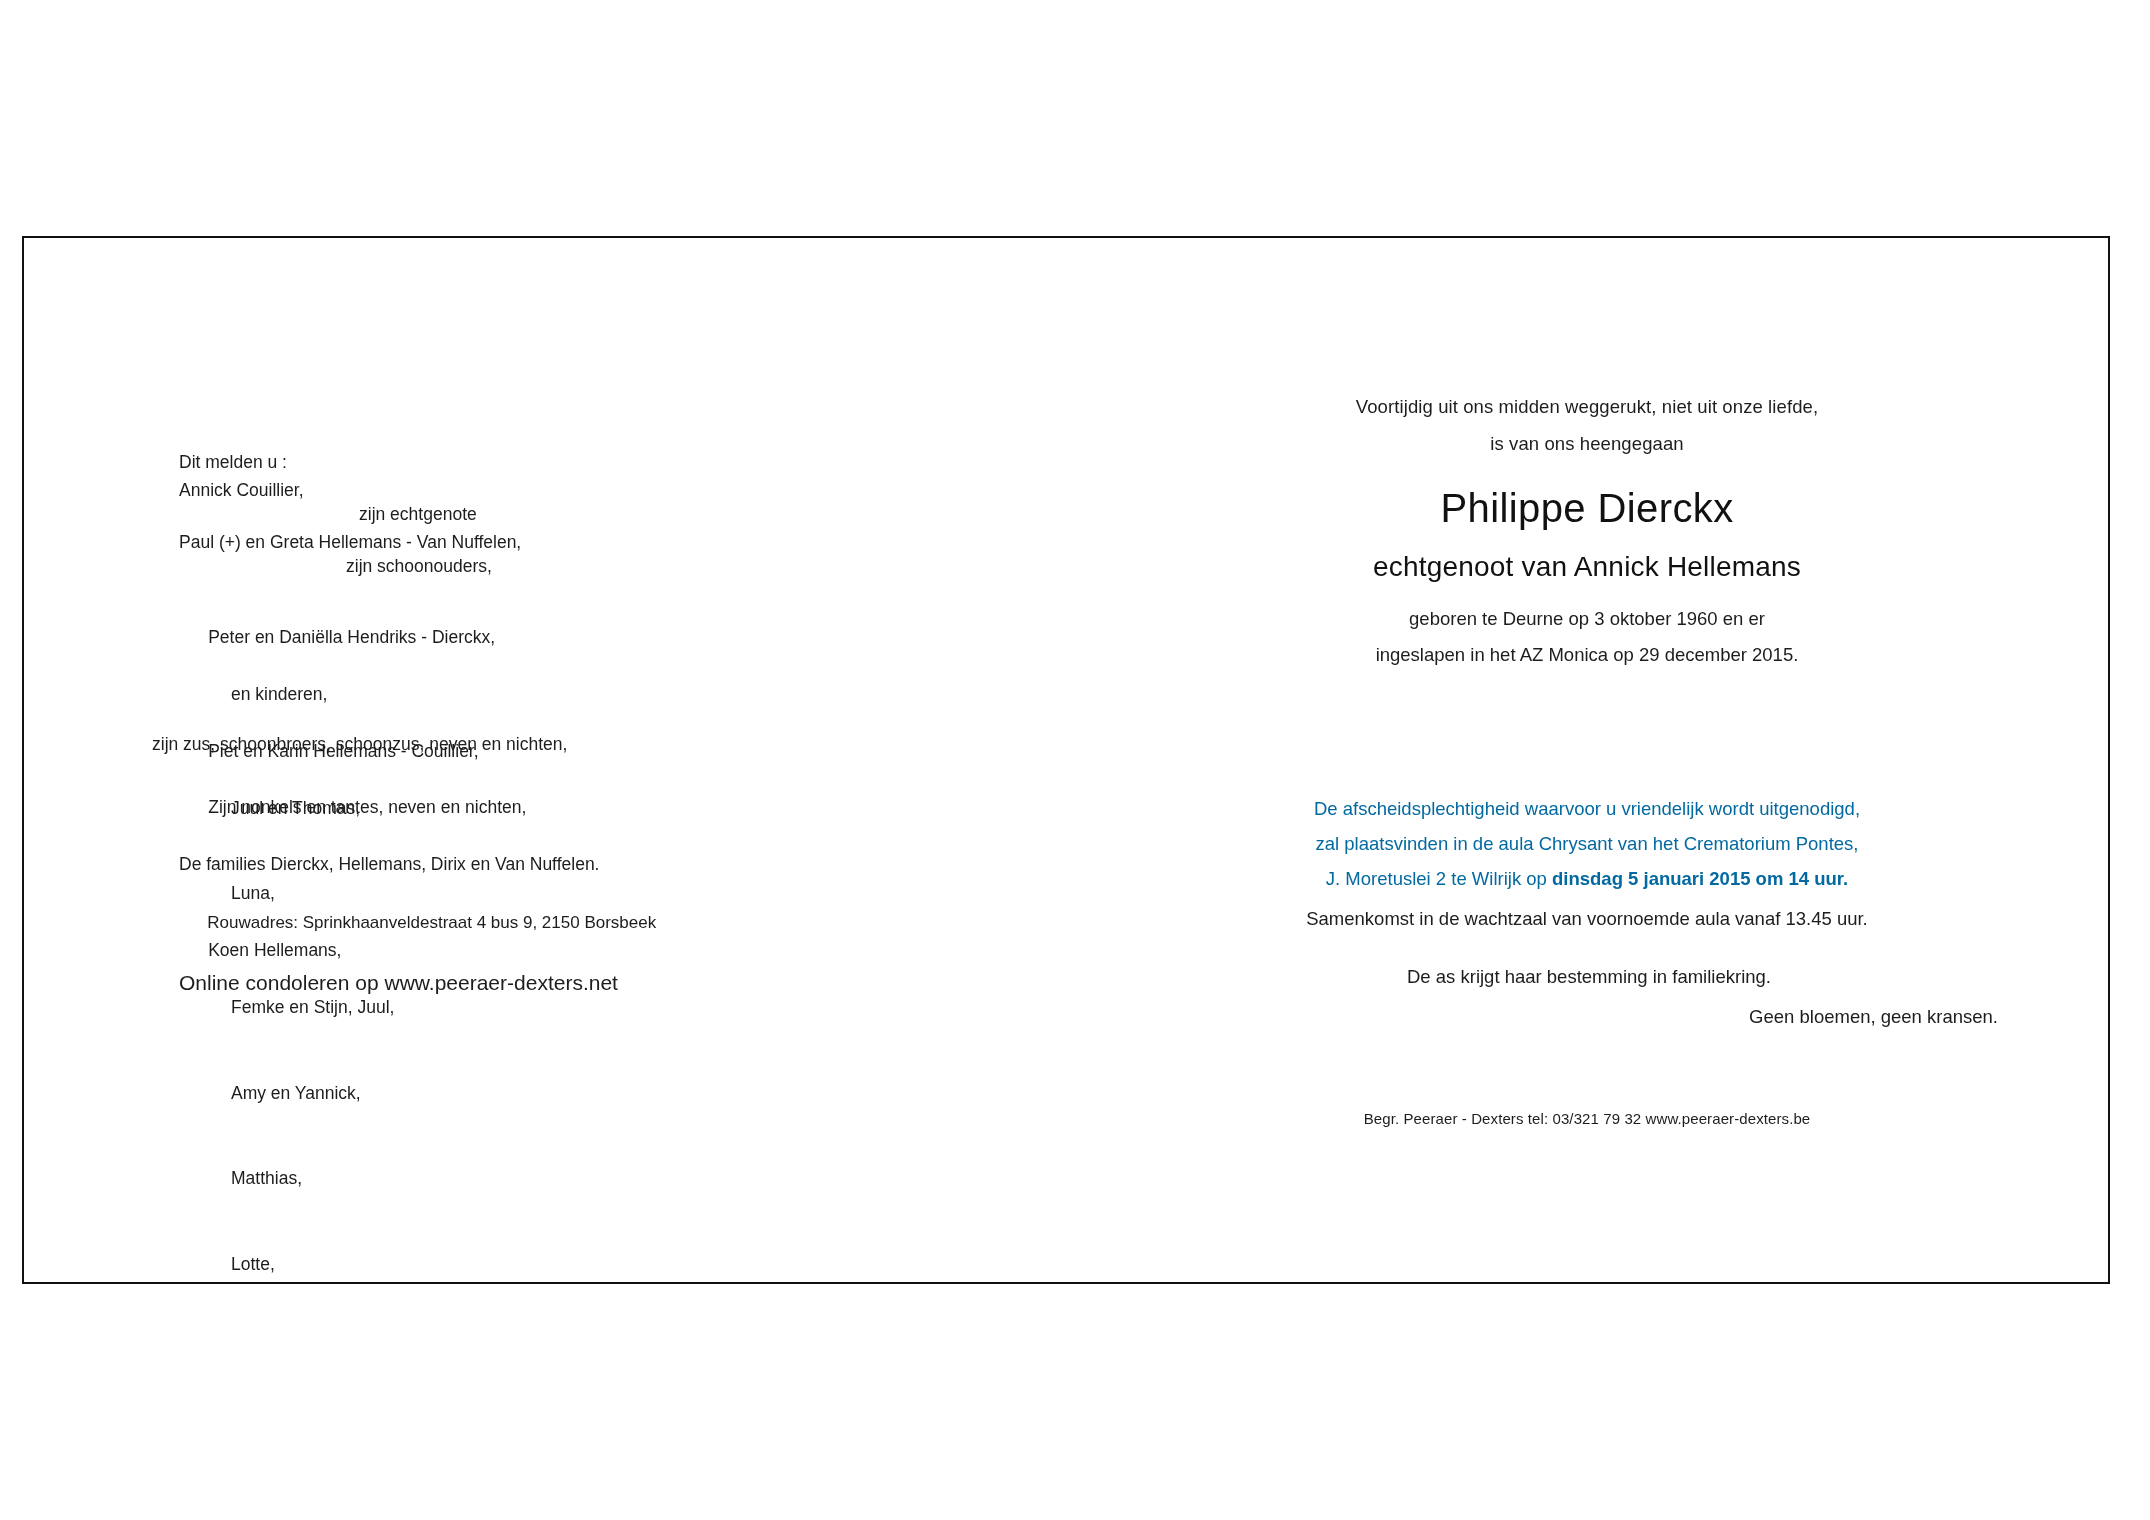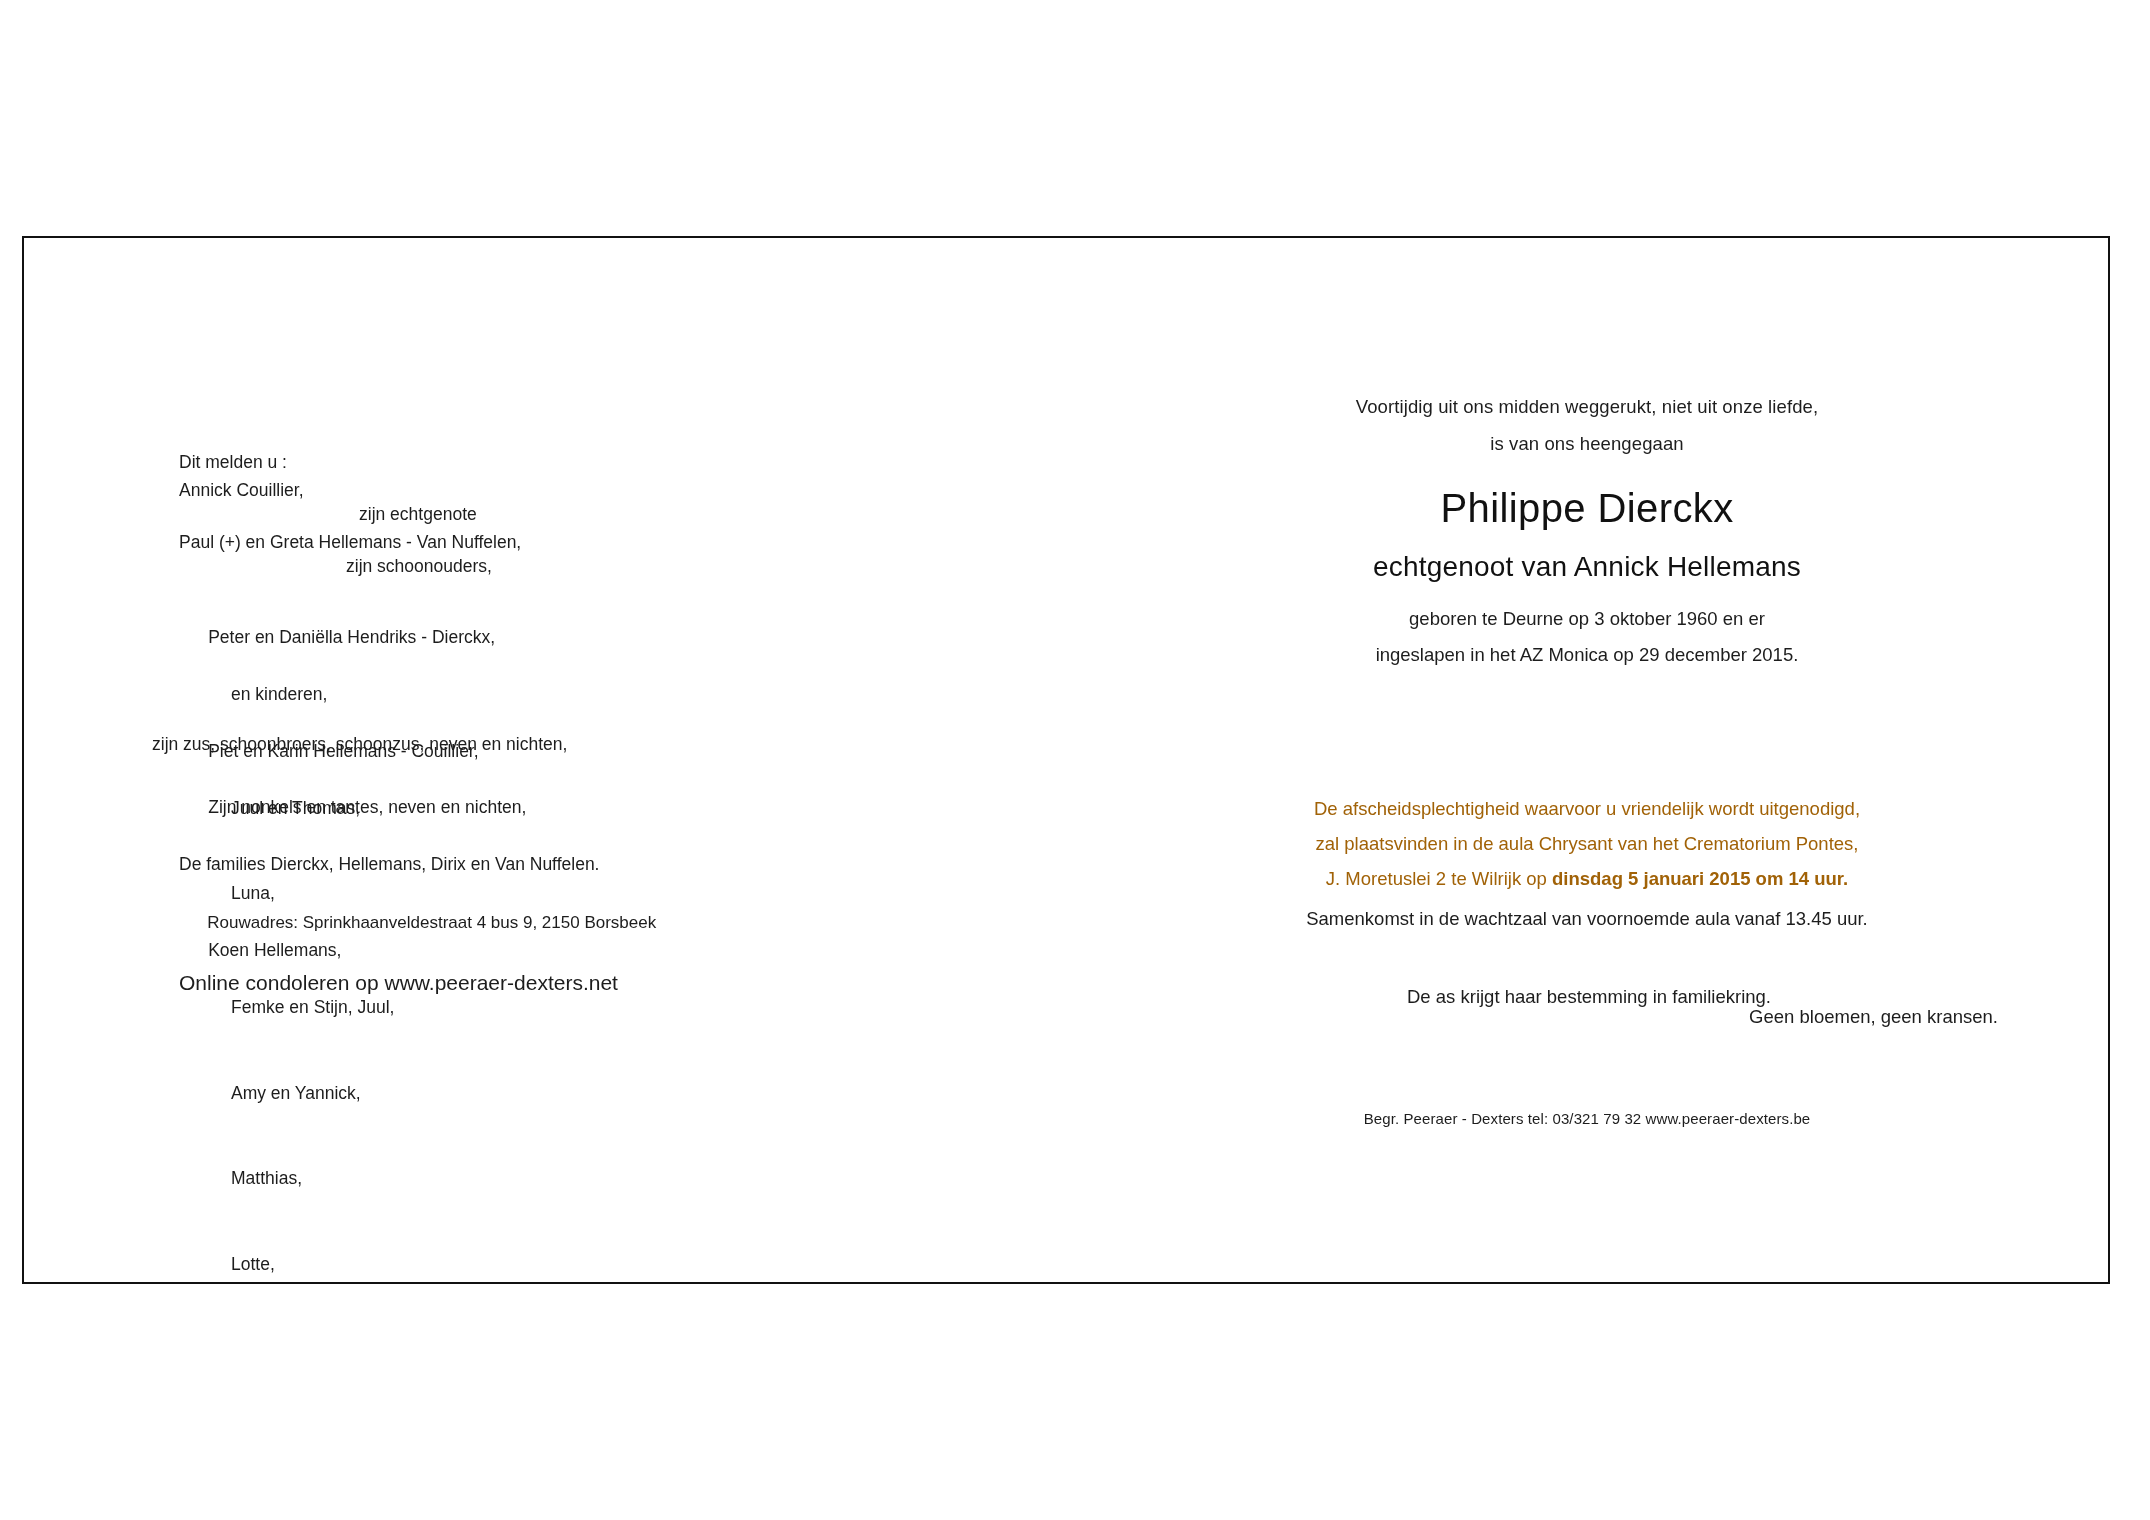--- a/index.html
+++ b/index.html
@@ -85,41 +85,40 @@
     color: #1d1d1d;
   }
   .r-ceremony {
     position: absolute;
     left: 0;
     right: 0;
     top: 553px;
     text-align: center;
     font-size: 18.5px;
     line-height: 35px;
-    color: #a16207;
+    color: #0369a1;
   }
   .r-ceremony b { font-weight: 700; }
   .r-gathering {
     position: absolute;
     left: 0;
     right: 0;
     top: 670px;
     text-align: center;
     font-size: 18.5px;
     color: #1d1d1d;
   }
   .r-ashes {
     position: absolute;
     left: 4px;
     right: 0;
     top: 728px;
     text-align: center;
     font-size: 18.5px;
     color: #1d1d1d;
-    margin-top: 20px;
   }
   .r-flowers {
     position: absolute;
     left: 0;
     right: 110px;
     top: 768px;
     text-align: right;
     font-size: 18.5px;
     color: #1d1d1d;
   }

